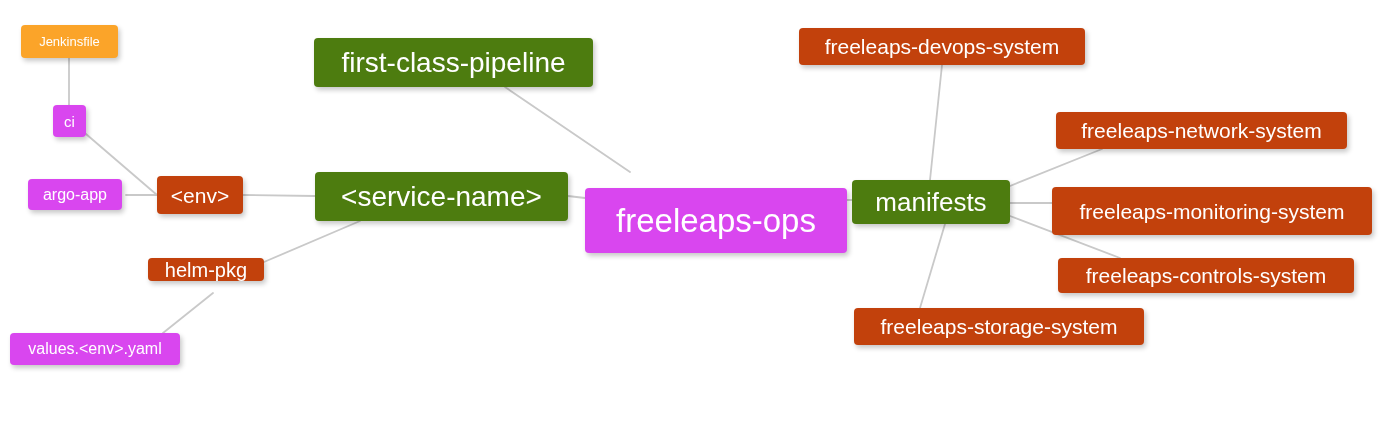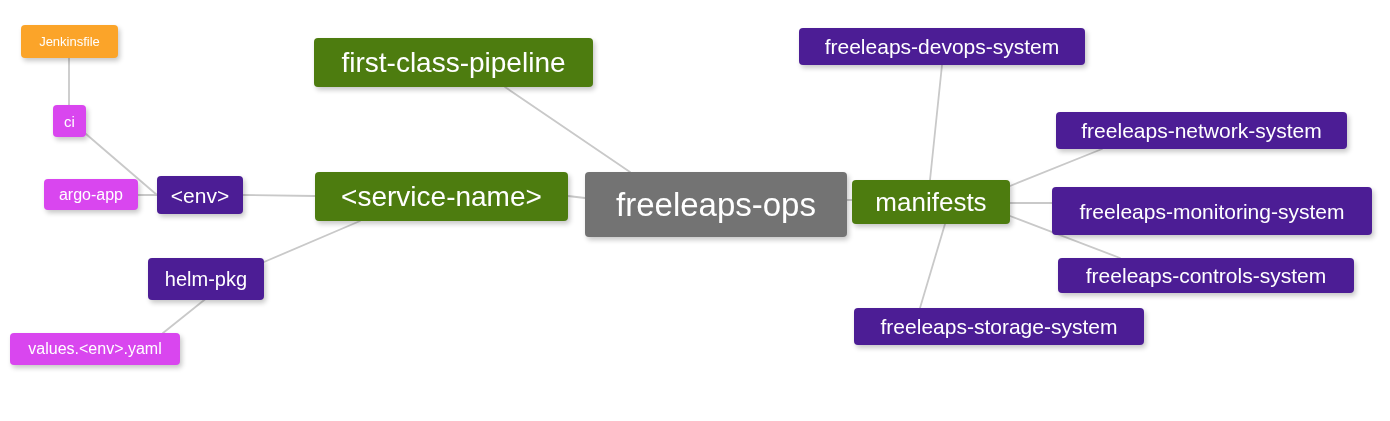--- a/index.html
+++ b/index.html
@@ -32,23 +32,23 @@
     justify-content: center;
     border-radius: 4px;
     color: #ffffff;
     white-space: nowrap;
     line-height: 1;
     box-shadow: 2px 3px 5px rgba(0,0,0,0.22);
     text-align: center;
     padding: 0 10px;
     user-select: none;
   }
-  .node-root       { background: #737373; }
+  .node-root       { background: #d946ef; margin-top: 16px; }
   .node-blue       { background: #4d7c0f; }
-  .node-green      { background: #4c1d95; }
+  .node-green      { background: #c2410c; }
   .node-orange     { background: #fba429; }
   .node-red        { background: #d946ef; }
 </style>
 </head>
 <body>
 
 <div id="mindmap-canvas">
   <svg id="edge-layer" viewBox="0 0 1390 421" width="1390" height="421" xmlns="http://www.w3.org/2000/svg">
       <line x1="69" y1="58" x2="69" y2="105" stroke="#c9c9c9" stroke-width="1.8" stroke-linecap="round"></line>
       <line x1="86" y1="134" x2="157" y2="195" stroke="#c9c9c9" stroke-width="1.8" stroke-linecap="round"></line>
@@ -61,23 +61,23 @@
       <line x1="847" y1="200" x2="852" y2="200" stroke="#c9c9c9" stroke-width="1.8" stroke-linecap="round"></line>
       <line x1="930" y1="180" x2="942" y2="65" stroke="#c9c9c9" stroke-width="1.8" stroke-linecap="round"></line>
       <line x1="1010" y1="186" x2="1102" y2="149" stroke="#c9c9c9" stroke-width="1.8" stroke-linecap="round"></line>
       <line x1="1010" y1="203" x2="1052" y2="203" stroke="#c9c9c9" stroke-width="1.8" stroke-linecap="round"></line>
       <line x1="1010" y1="216" x2="1120" y2="258" stroke="#c9c9c9" stroke-width="1.8" stroke-linecap="round"></line>
       <line x1="945" y1="224" x2="920" y2="308" stroke="#c9c9c9" stroke-width="1.8" stroke-linecap="round"></line>
     </svg>
   <div id="node-layer">
       <div class="node node-orange" style="left: 21px; top: 25px; width: 97px; height: 33px; font-size: 13px;">Jenkinsfile</div>
       <div class="node node-red" style="left: 53px; top: 105px; width: 33px; height: 32px; font-size: 15px;">ci</div>
-      <div class="node node-red" style="left: 44px; top: 179px; width: 94px; height: 31px; font-size: 16px;">argo-app</div>
+      <div class="node node-red" style="left: 28px; top: 179px; width: 94px; height: 31px; font-size: 16px;">argo-app</div>
       <div class="node node-green" style="left: 157px; top: 176px; width: 86px; height: 38px; font-size: 21px;">&lt;env&gt;</div>
-      <div class="node node-green" style="left: 148px; top: 258px; width: 116px; height: 42px; font-size: 20px;">helm-pkg</div>
+      <div class="node node-green" style="left: 148px; top: 258px; width: 116px; height: 23px; font-size: 20px;">helm-pkg</div>
       <div class="node node-red" style="left: 10px; top: 333px; width: 170px; height: 32px; font-size: 16px;">values.&lt;env&gt;.yaml</div>
       <div class="node node-blue" style="left: 314px; top: 38px; width: 279px; height: 49px; font-size: 28px;">first-class-pipeline</div>
       <div class="node node-blue" style="left: 315px; top: 172px; width: 253px; height: 49px; font-size: 28px;">&lt;service-name&gt;</div>
       <div class="node node-root" style="left: 585px; top: 172px; width: 262px; height: 65px; font-size: 33px;">freeleaps-ops</div>
       <div class="node node-blue" style="left: 852px; top: 180px; width: 158px; height: 44px; font-size: 26px;">manifests</div>
       <div class="node node-green" style="left: 799px; top: 28px; width: 286px; height: 37px; font-size: 21px;">freeleaps-devops-system</div>
       <div class="node node-green" style="left: 1056px; top: 112px; width: 291px; height: 37px; font-size: 21px;">freeleaps-network-system</div>
       <div class="node node-green" style="left: 1052px; top: 187px; width: 320px; height: 48px; font-size: 21px;">freeleaps-monitoring-system</div>
       <div class="node node-green" style="left: 1058px; top: 258px; width: 296px; height: 35px; font-size: 21px;">freeleaps-controls-system</div>
       <div class="node node-green" style="left: 814px; top: 308px; width: 290px; height: 37px; font-size: 21px; margin-left: 40px;">freeleaps-storage-system</div>

